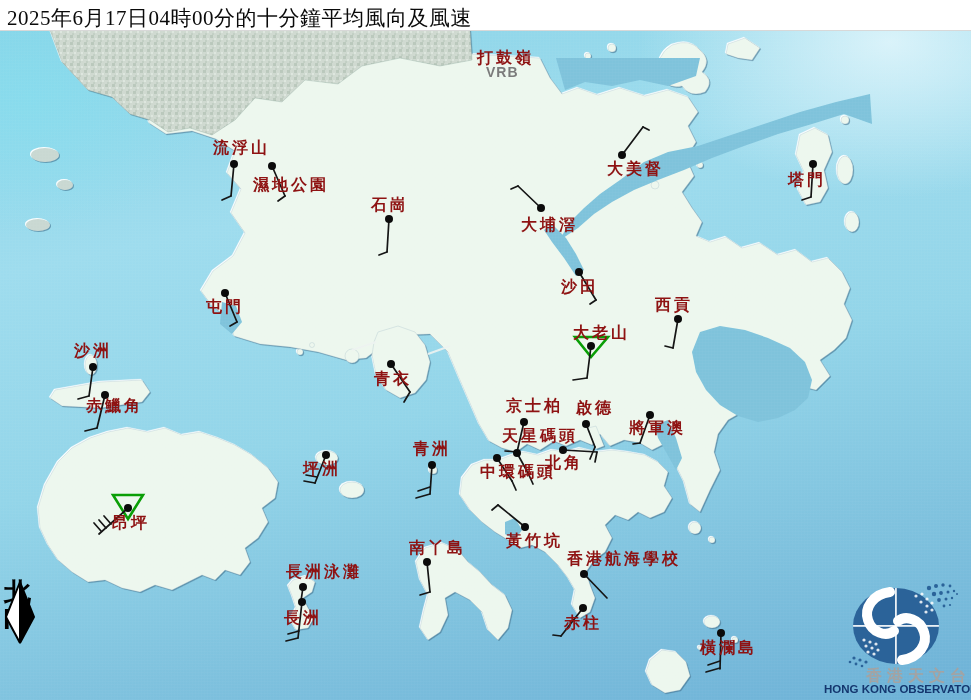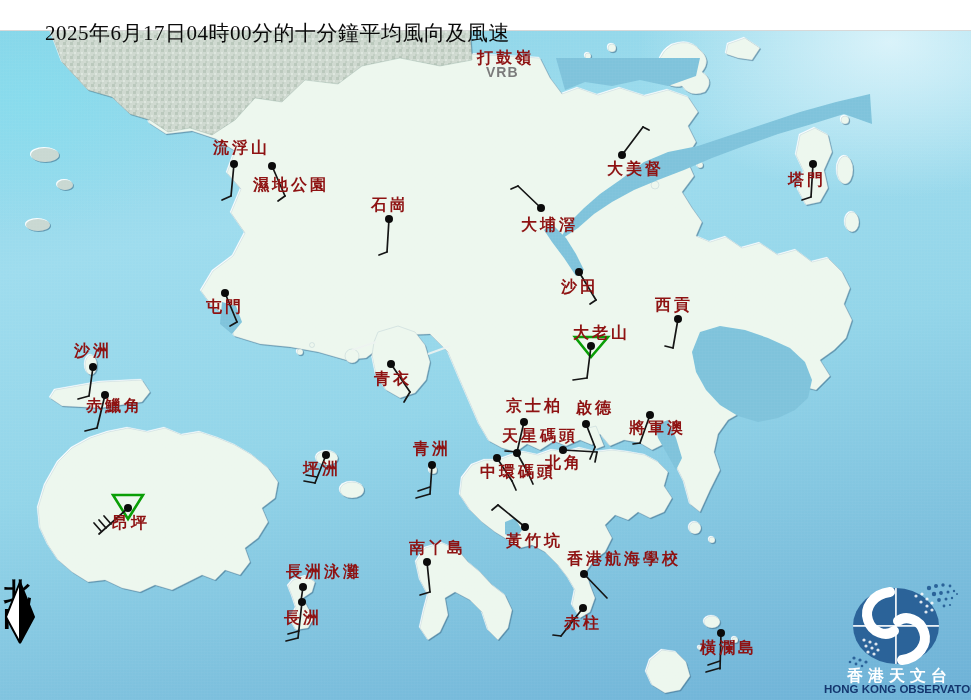--- a/index.html
+++ b/index.html
@@ -15,38 +15,38 @@
     background:repeating-linear-gradient(0deg,rgba(255,255,255,.045) 0 1px,transparent 1px 3px),
                repeating-linear-gradient(90deg,rgba(255,255,255,.035) 0 1px,transparent 1px 3px);}
   svg{position:absolute;left:0;top:0;}
   .landG{filter:drop-shadow(1.4px 1.8px .7px rgba(55,100,130,.55)) drop-shadow(-1px -1px 0 rgba(255,255,255,.95));}
   .land{fill:#edf7ee;stroke:rgba(135,170,185,.35);stroke-width:.7;stroke-linejoin:round;}
   .carve{fill:#7fc3db;stroke:none;}
   .bridge{stroke:#eef3f1;stroke-width:2;opacity:.9;}
   
   #titlebar{position:absolute;left:0;top:0;width:971px;height:30px;background:#ffffff;
     border-bottom:1px solid #d8d8d8;}
-  #titlebar span{position:absolute;left:7px;top:19px;font-size:21px;color:#0a0a0a;letter-spacing:.5px;white-space:nowrap;margin-left:38px;}
+  #titlebar span{position:absolute;left:7px;top:4px;font-size:21px;color:#0a0a0a;letter-spacing:.5px;white-space:nowrap;}
   
   text.slabel{fill:#8e1212;font-size:16px;font-weight:bold;letter-spacing:3px;
     font-family:"Liberation Serif","DejaVu Serif",serif;}
   text.snote{fill:#7b7b7b;font-size:14px;font-weight:bold;letter-spacing:1px;
     font-family:"Liberation Sans","DejaVu Sans",sans-serif;}
   .barb{stroke:#151515;stroke-width:1.7;fill:none;stroke-linecap:round;}
   .sdot{fill:#0b0b0b;}
   .tri{fill:none;stroke:#0a9e06;stroke-width:2.6;stroke-linejoin:miter;}
   
   #compass{position:absolute;left:2px;top:580px;width:40px;color:#000;}
   #compass .zh{font-size:27px;font-weight:bold;line-height:26px;margin-left:2px;}
   #compass .en{font-size:29px;font-weight:bold;line-height:26px;margin-left:1px;
     font-family:"Liberation Sans","DejaVu Sans",sans-serif;}
   
   #logo{position:absolute;left:828px;top:582px;width:143px;height:118px;}
-  #logo .zh{position:absolute;left:0;top:84px;width:143px;text-align:center;
-    color:#ffffff;font-size:16px;font-weight:bold;letter-spacing:5px;white-space:nowrap;}
+  #logo .zh{position:absolute;left:0;top:84px;width:143px;text-align:right;
+    color:#a3a3a3;font-size:16px;font-weight:bold;letter-spacing:5px;white-space:nowrap;}
   #logo .en{position:absolute;left:-4px;top:101px;width:151px;text-align:center;color:#14366e;
     font-size:11.5px;font-weight:bold;letter-spacing:0px;white-space:nowrap;
     font-family:"Liberation Sans","DejaVu Sans",sans-serif;}
 </style>
 </head>
 <body>
 
 <div id="screen">
   <div id="map">
     <div class="glowTR"></div>

